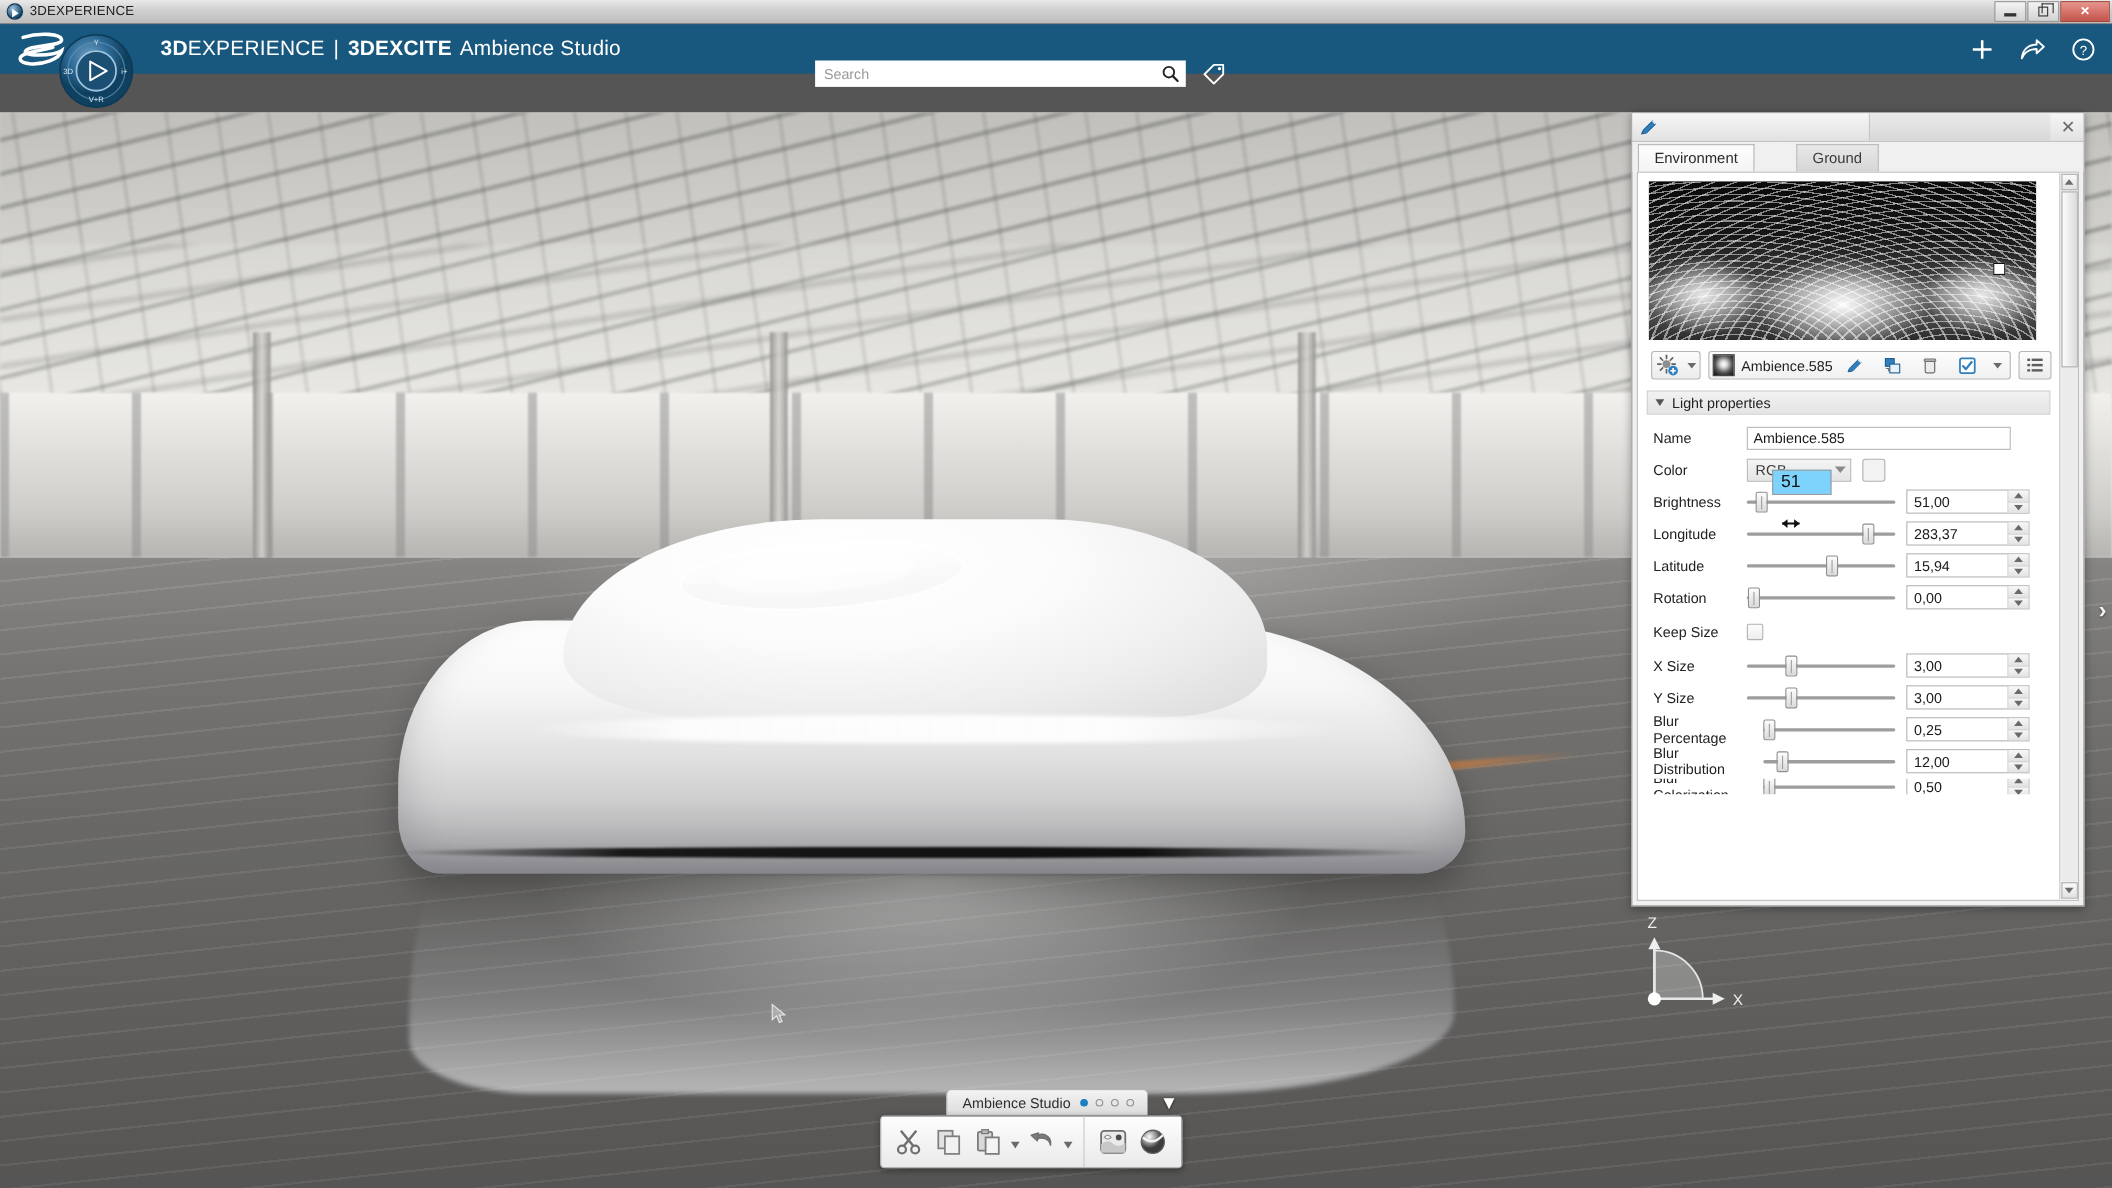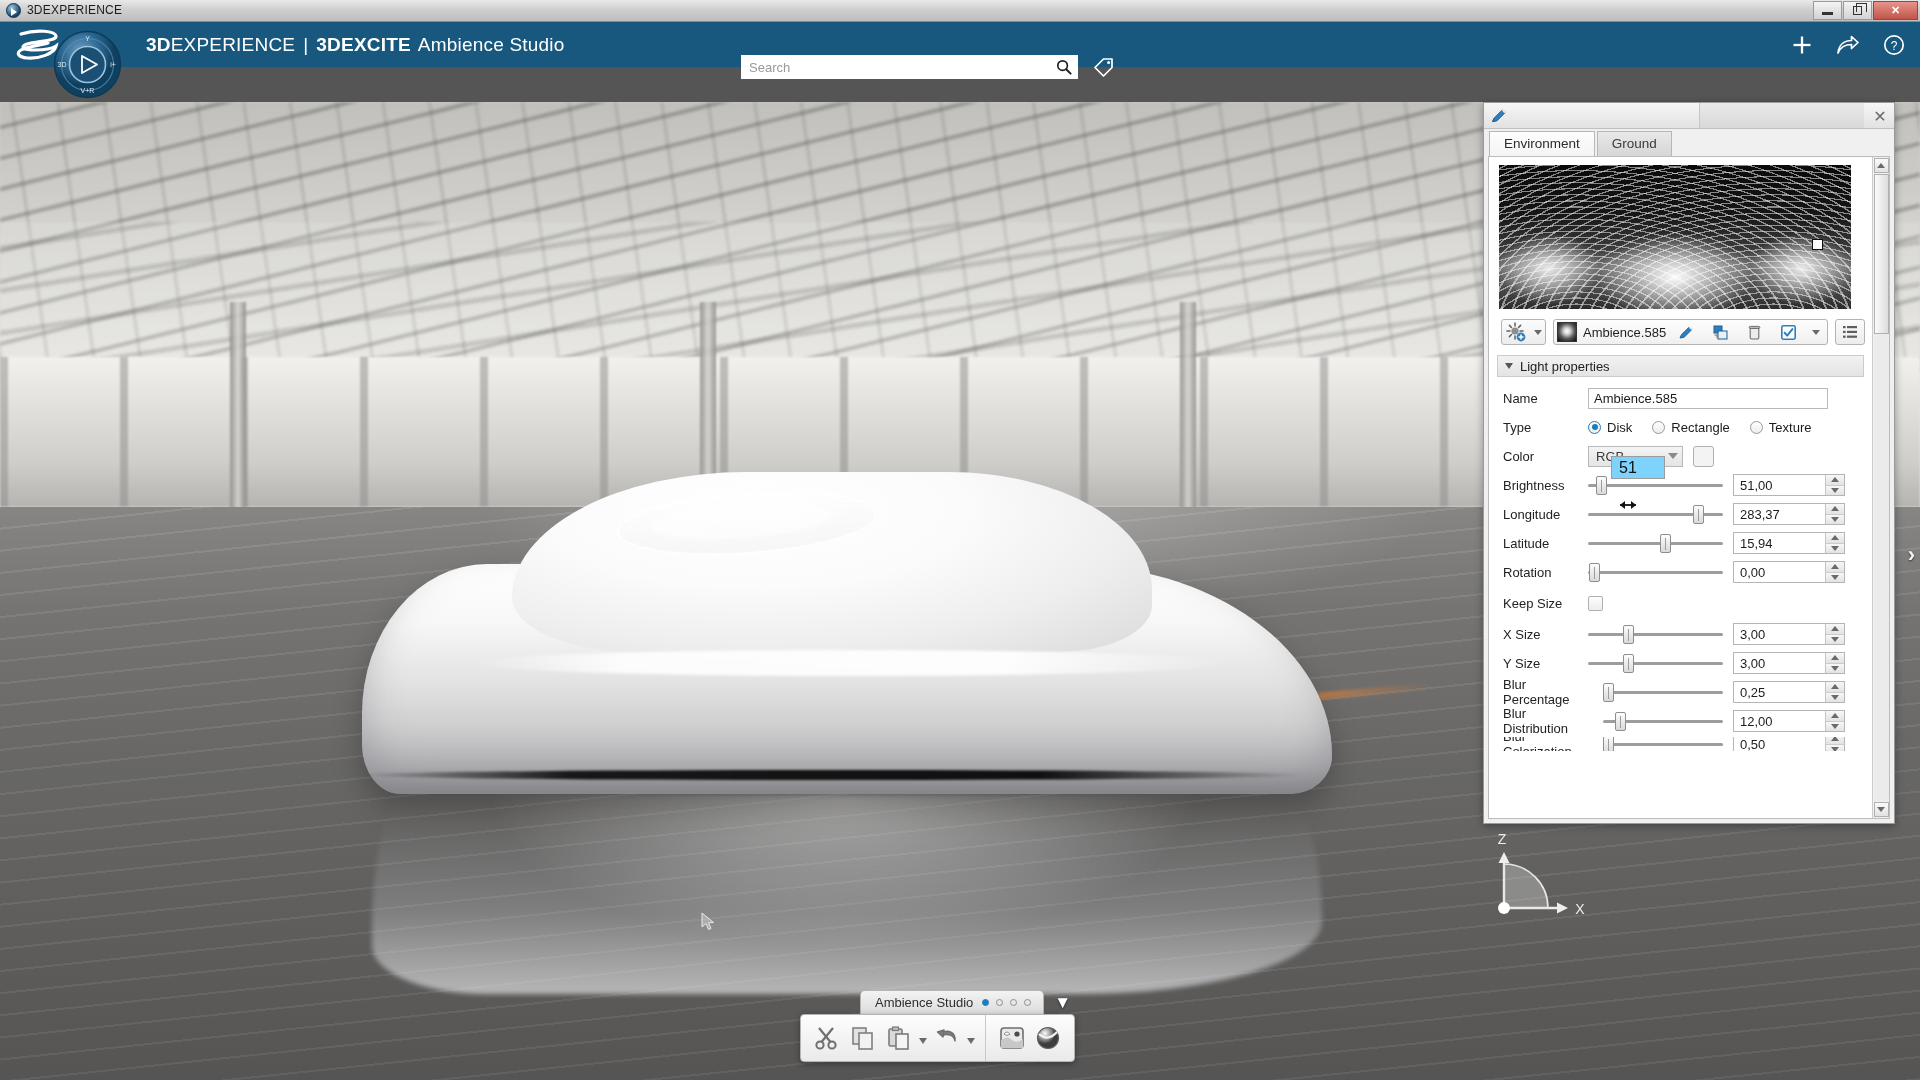--- a/index.html
+++ b/index.html
@@ -256,21 +256,21 @@
   .dock-pencil{ width:30px;height:26px;display:flex;align-items:center;justify-content:center; }
   .dock-title-fill{
     position:absolute; left:215px; top:0; right:30px; height:25px;
     background:linear-gradient(#eaeaea,#d8d8d8); border-left:1px solid #c6c6c6;
   }
   .dock-close{
     position:absolute; right:4px; top:3px; width:20px;height:20px;
     display:flex;align-items:center;justify-content:center;
     color:#6a6a6a; font-size:16px; cursor:pointer;
   }
-  .dock-tabs{ display:flex; height:27px; background:#f0f0f0; padding-left:5px; align-items:flex-end; }
+  .dock-tabs{ display:flex; height:27px; background:#f0f0f0; padding-left:5px; align-items:flex-end;gap:36px; }
   .dock-tab{
     padding:4px 14px 5px; font-size:13.5px; color:#2a2a2a;
     border:1px solid #b7b7b7; border-bottom:none;
     background:linear-gradient(#fdfdfd,#f4f4f4);
     cursor:pointer; margin-right:2px;
   }
   .dock-tab.inactive{ background:linear-gradient(#e8e8e8,#d6d6d6); color:#3a3a3a; }
   .dock-body{
     flex:1; margin:0 4px 4px; background:#fff; border:1px solid #bcbcbc;
     position:relative; overflow:hidden; display:flex;
@@ -739,37 +739,20 @@
           <span>Light properties</span>
         </div>
 
         <div class="form" style="position:relative;">
 
           <div class="frow">
             <span class="flabel">Name</span>
             <input class="ftext" value="Ambience.585" style="">
           </div>
 
-          <div class="frow">
-            <span class="flabel">Type</span>
-            <div class="radio-grp">
-              <label class="radio">
-                <span class="rdot on"></span>
-                <span>Disk</span>
-              </label>
-              <label class="radio">
-                <span class="rdot"></span>
-                <span>Rectangle</span>
-              </label>
-              <label class="radio">
-                <span class="rdot"></span>
-                <span>Texture</span>
-              </label>
-            </div>
-          </div>
 
           <div class="frow">
             <span class="flabel">Color</span>
             <div class="combo">
               <span>RGB</span>
               <span class="cb-caret"></span>
             </div>
             <div class="color-chip"></div>
           </div>
 

